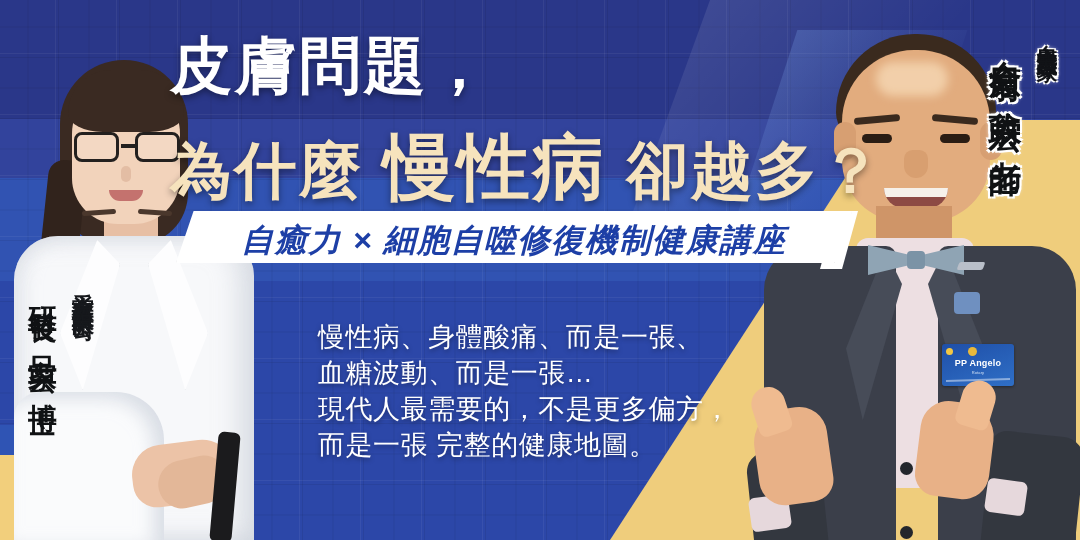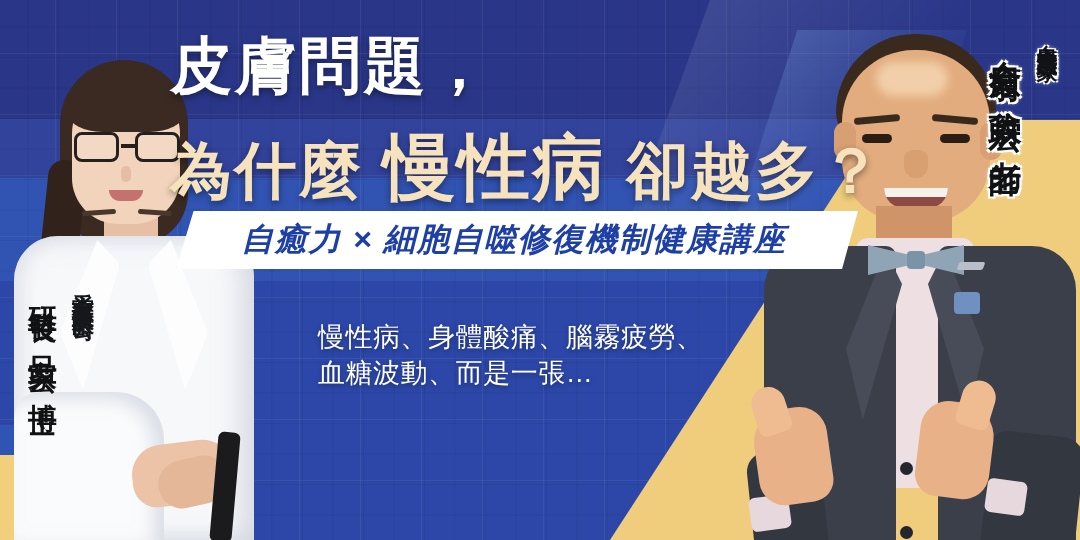--- a/index.html
+++ b/index.html
@@ -183,25 +183,25 @@
 
   
   .headline{position:absolute;left:0;right:0;top:24px;pointer-events:none;}
   .hl-line{font-weight:bold;white-space:nowrap;letter-spacing:.04em;
     text-shadow:0 3px 7px rgba(0,0,0,.42);}
   .hl1{position:absolute;left:170px;top:0;font-size:62px;color:#ffffff;}
   .hl2{position:absolute;left:170px;top:96px;font-size:62px;color:#f6e3bd;}
   .hl2 .big{font-size:72px;color:#f6e3bd;}
 
   
-  .ribbon{position:absolute;left:176px;top:211px;width:676px;height:58px;
+  .ribbon{position:absolute;left:176px;top:211px;width:676px;height:52px;
     background:#ffffff;
     clip-path:polygon(2.6% 0,100% 0,97.4% 100%,0 100%);
     box-shadow:0 4px 12px rgba(0,0,0,.3);
-    display:flex;align-items:center;justify-content:center;}
+    display:flex;align-items:flex-end;justify-content:center;}
   .ribbon span{font-size:32px;font-weight:bold;font-style:italic;color:#1d3fa6;
     letter-spacing:.05em;white-space:nowrap;}
   .ribbon-tail{position:absolute;left:820px;top:211px;width:38px;height:58px;
     background:#ffffff;clip-path:polygon(42% 0,100% 0,58% 100%,0 100%);}
 
   
   .body-copy{position:absolute;left:318px;top:320px;width:430px;
     font-size:27px;line-height:1.33;color:#ffffff;font-weight:500;
     letter-spacing:.02em;text-shadow:0 2px 5px rgba(0,0,0,.38);}
   .body-copy div{white-space:nowrap;}
@@ -276,20 +276,27 @@
     <div class="jacket-r"></div>
     <div class="lapel-l"></div>
     <div class="lapel-r"></div>
     <div class="bowtie">
       <div class="wing l"></div>
       <div class="wing r"></div>
       <div class="knot"></div>
     </div>
     <div class="collar-logo"></div>
     <div class="pin"></div>
+    <div class="badge">
+      <div class="rot"></div>
+      <div class="rot2"></div>
+      <div class="b-name">PP Angelo</div>
+      <div class="b-sub">Rotary</div>
+      <div class="b-line"></div>
+    </div>
     <div class="button b1"></div>
     <div class="button b2"></div>
     <div class="sleeve-l"></div>
     <div class="sleeve-r"></div>
     <div class="cuff l"></div>
     <div class="cuff r"></div>
     <div class="thumb l">
         <div class="up"></div>
       </div>
     <div class="thumb r">
@@ -305,22 +312,24 @@
       <span>卻越多？</span>
     </div>
   </div>
 
   <div class="ribbon-tail"></div>
   <div class="ribbon">
     <span>自癒力 × 細胞自噬修復機制健康講座</span>
   </div>
 
   <div class="body-copy">
-    <div>慢性病、身體酸痛、腦霧疲勞、</div>
+    <div>慢性病、身體酸痛、而是一張、</div>
     <div>血糖波動、而是一張…</div>
+    <div>現代人最需要的，不是更多偏方，</div>
+    <div>而是一張 完整的健康地圖。</div>
   </div>
 
   <div class="vcap cap-left-company">愛全育生技股份有限公司</div>
   <div class="vcap cap-left-name">研發長 呂家芸 博士</div>
 
   <div class="vcap cap-right-role">自癒力實踐專家</div>
   <div class="vcap cap-right-name">自癒翁 翁政宏 老師</div>
 
 </div>
 

